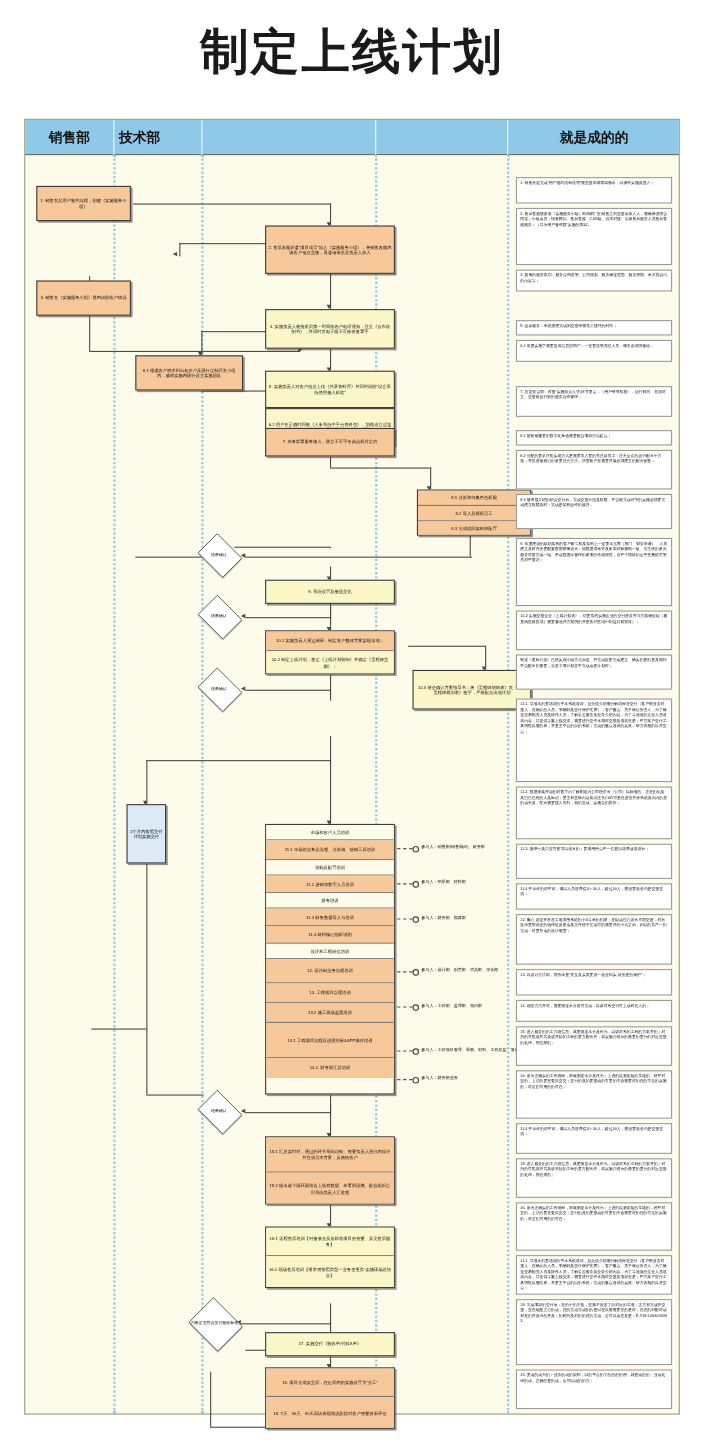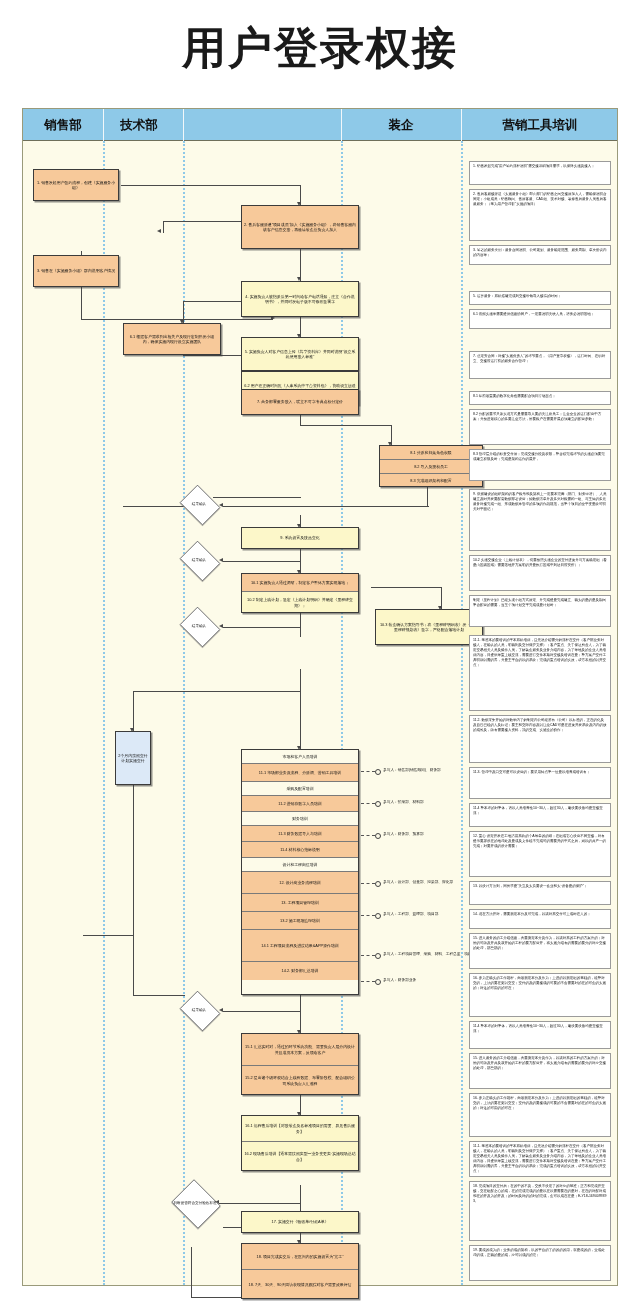--- a/index.html
+++ b/index.html
@@ -62,29 +62,28 @@
   .arw.r{border-top:2.6px solid transparent;border-bottom:2.6px solid transparent;border-left:4px solid #4a4a4a;}
   .arw.l{border-top:2.6px solid transparent;border-bottom:2.6px solid transparent;border-right:4px solid #4a4a4a;}
   .dln{position:absolute;border-top:1px dashed #555;height:0;}
   .circ{position:absolute;width:4px;height:4px;border:1px solid #444;border-radius:50%;background:#fdfbe9;}
 </style>
 </head>
 <body>
 
 <div id="page">
 
-  <div class="title">用户登录权接</div>
+  <div class="title">制定上线计划</div>
 
   <div class="chart">
 
     <div class="hdr">
       <div class="cell" style="left:0;width:80px;">销售部</div>
-      <div class="cell" style="left:76px;width:80px;">技术部</div>
-      <div class="cell" style="left:318px;width:120px;">装企</div>
-      <div class="cell" style="left:438px;width:158px;">营销工具培训</div>
+      <div class="cell" style="left:64px;width:80px;">技术部</div>
+      <div class="cell" style="left:438px;width:158px;">就是成的的</div>
       <div class="hsep" style="left:80px;"></div>
       <div class="hsep" style="left:160px;"></div>
       <div class="hsep" style="left:318px;"></div>
       <div class="hsep" style="left:438px;"></div>
     </div>
 
     <div class="vsep" style="left:80px;"></div>
     <div class="vsep" style="left:160px;"></div>
     <div class="vsep" style="left:318px;"></div>
     <div class="vsep" style="left:438px;"></div>

